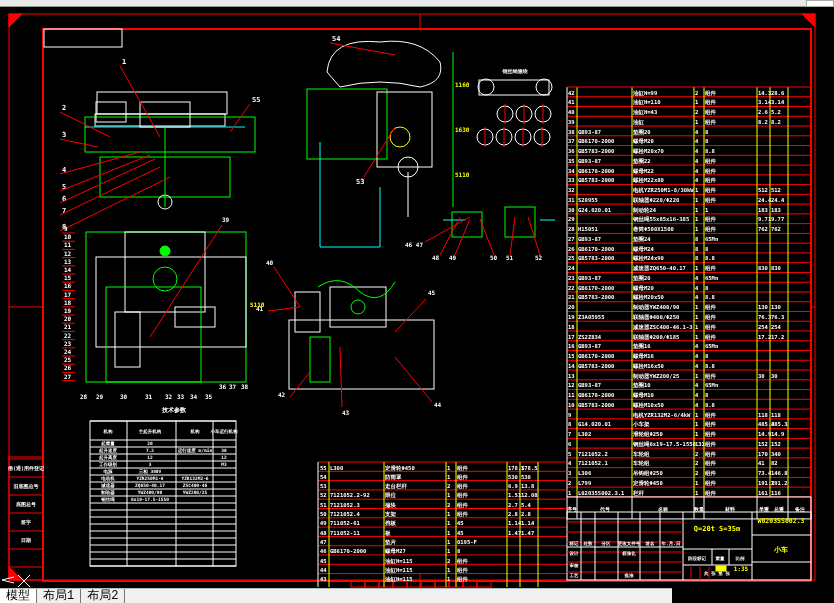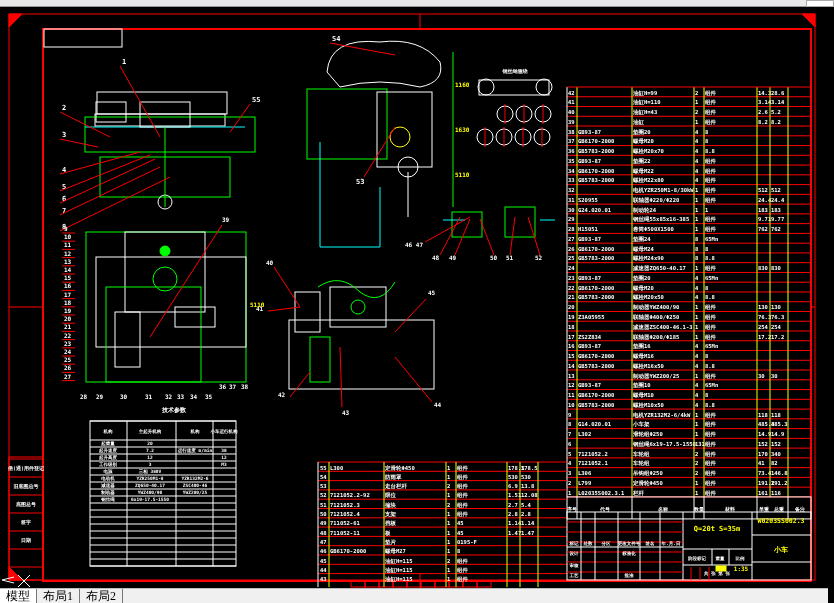--- a/index.html
+++ b/index.html
@@ -2,21 +2,21 @@
 <html><head>
 <meta charset="utf-8">
 <style>
   html,body{margin:0;padding:0;}
   body{width:834px;height:603px;overflow:hidden;background:#000;position:relative;font-family:"DejaVu Sans Mono",monospace;}
   .topbar{position:absolute;left:0;top:0;width:834px;height:6px;background:#e8e8e8;border-bottom:1px solid #999;}
   .topbar .tab{position:absolute;right:0;top:0;width:26px;height:5px;background:#fff;border:1px solid #aaa;}
   .canvas{position:absolute;left:0;top:7px;width:834px;height:582px;background:#000;}
   svg{position:absolute;left:0;top:0;}
   .txt{font-family:"DejaVu Sans Mono",monospace;font-weight:bold;}
-  .tabs{position:absolute;left:0;bottom:0;width:828px;height:14px;background:#f0f0f0;border-top:1px solid #bbb;font-family:Liberation Serif, serif;font-size:12px;color:#000;}
+  .tabs{position:absolute;left:0;bottom:0;width:672px;height:14px;background:#f0f0f0;border-top:1px solid #bbb;font-family:Liberation Mono, monospace;font-size:12px;color:#000;}
   .tabs span{display:inline-block;padding:0 6px;line-height:14px;border-right:1px solid #777;}
   .tabs span.active{background:#fff;}
 </style>
 </head>
 <body>
 
 <div class="topbar">
   <div class="tab"></div>
 </div>
 

